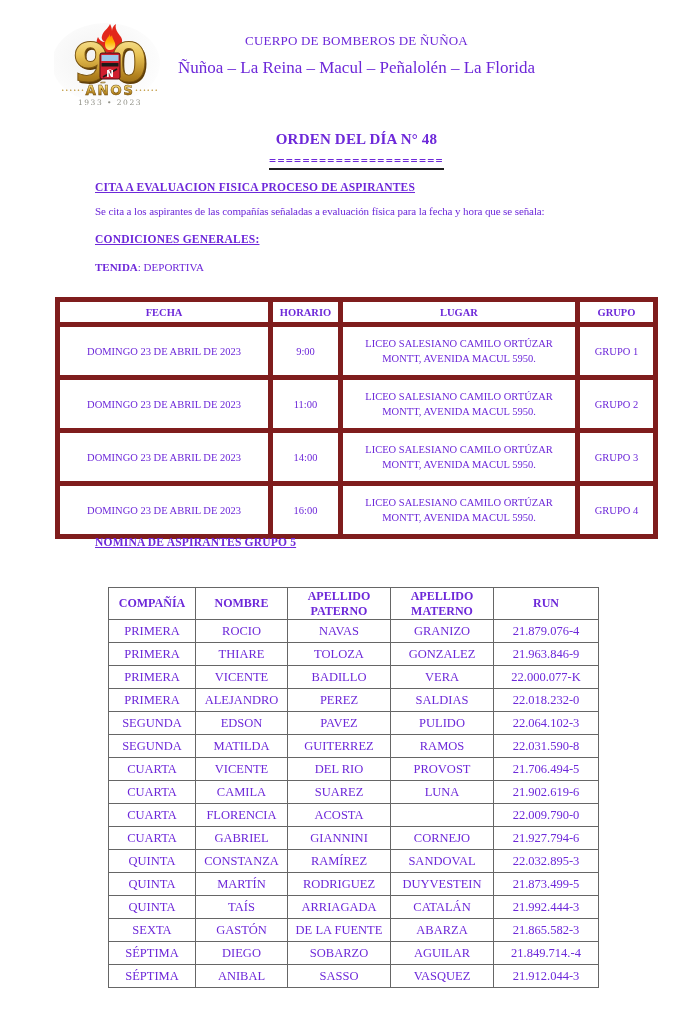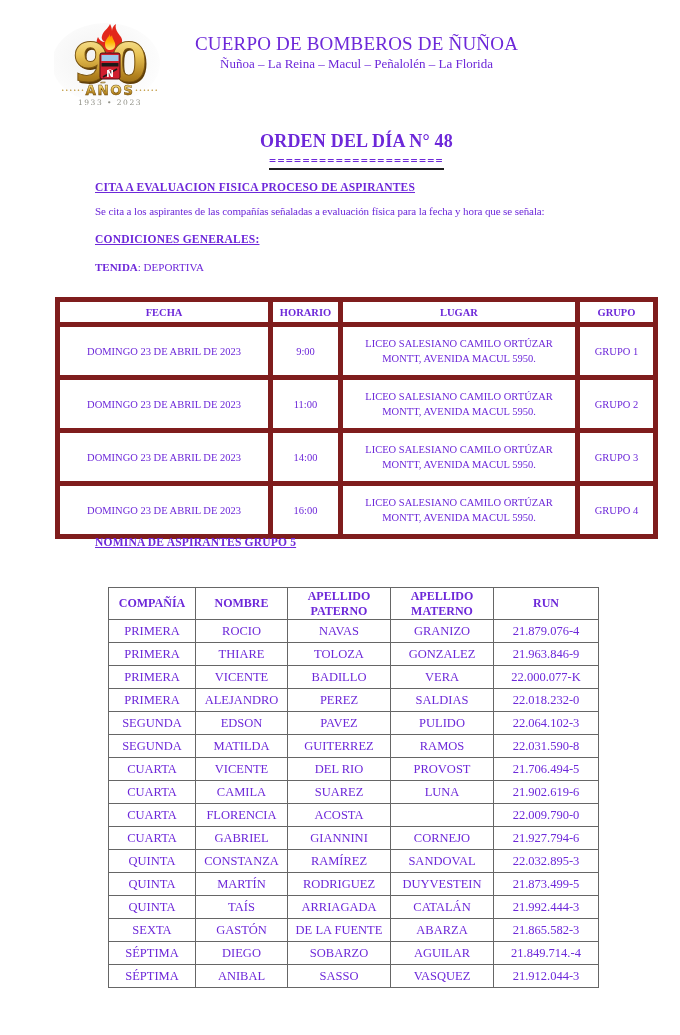--- a/index.html
+++ b/index.html
@@ -4,26 +4,26 @@
 <style>
   html,body { margin:0; padding:0; background:#fff; }
   .page {
     position:relative; width:680px; height:1035px; background:#ffffff;
     font-family:"Liberation Serif", serif; color:#6d28d9; overflow:hidden;
   }
 
   
   .logo { position:absolute; left:54px; top:23px; width:112px; height:84px; }
   .header-text { position:absolute; left:95px; width:523px; top:33px; text-align:center; }
-  .org-name { font-size:19px; letter-spacing:.2px; white-space:nowrap; }
-  .communes { font-size:13px; margin-top:1px; white-space:nowrap; }
+  .org-name { font-size:13px; letter-spacing:.2px; white-space:nowrap; }
+  .communes { font-size:17px; margin-top:9px; white-space:nowrap; }
 
   
   .content-center { position:absolute; left:95px; width:523px; text-align:center; }
-  .orden-title { top:131px; font-weight:bold; font-size:18px; letter-spacing:.2px; }
+  .orden-title { top:131px; font-weight:bold; font-size:15px; letter-spacing:.2px; }
   .divider-wrap { top:151px; }
   .divider-wrap span {
     font-weight:bold; font-size:12.5px; letter-spacing:1.2px;
     border-bottom:2px solid #1f1f1f; padding-bottom:0; line-height:1;
     display:inline-block;
   }
   .left-block { position:absolute; left:95px; white-space:nowrap; }
   .h-underline { font-weight:bold; text-decoration:underline; font-size:11.5px; letter-spacing:.2px; }
   .cita-heading { top:181px; }
   .intro { top:205px; font-size:11px; letter-spacing:-.1px; }

